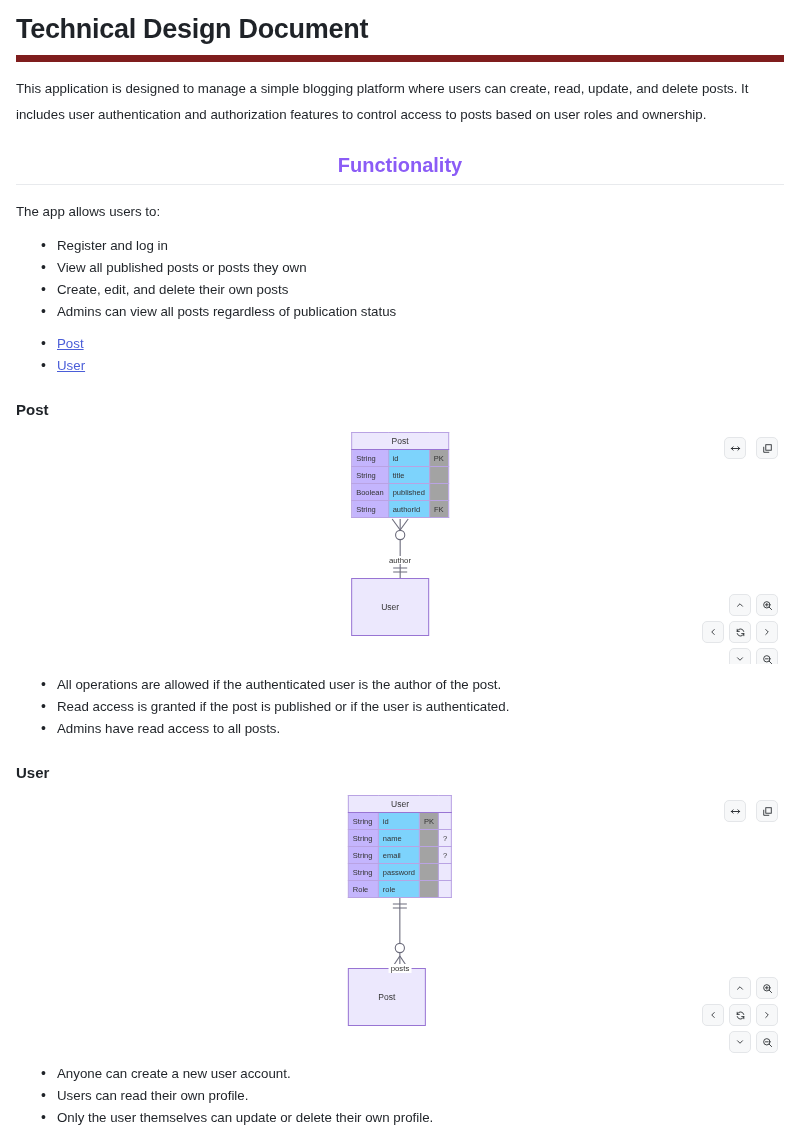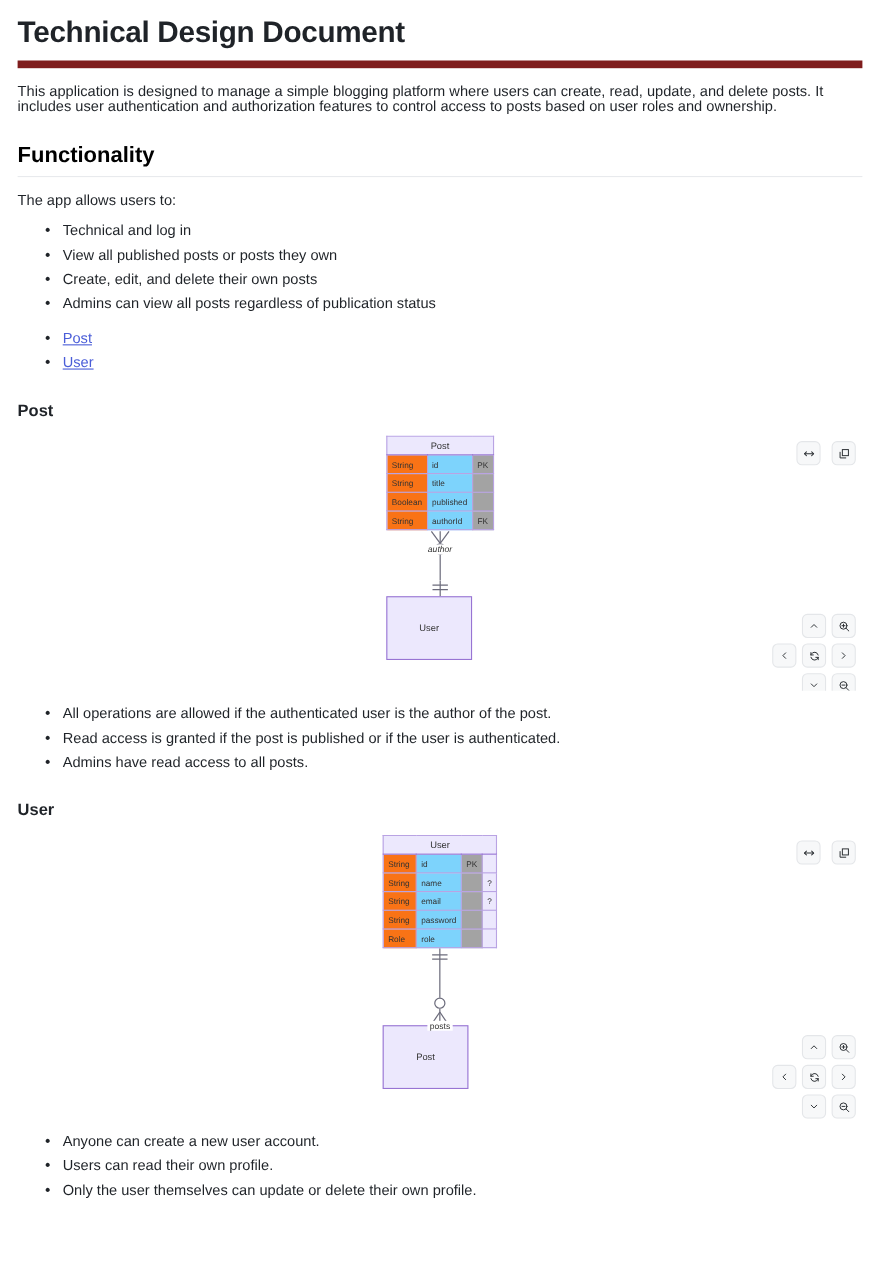--- a/index.html
+++ b/index.html
@@ -20,31 +20,32 @@
     padding-bottom: 10px;
     border-bottom: 7px solid #7f1d1d;
     color: #1f2328;
   }
   h2.section-title {
     font-size: 20px;
     font-weight: bold;
     margin: 26px 0 0 0;
     padding-bottom: 7px;
     border-bottom: 1px solid #e8eaed;
-    color: #000000;
+    color: #8b5cf6;
+    text-align: center;
   }
   h3.model-title {
     font-size: 15px;
     font-weight: bold;
     margin: 24px 0 0 0;
     color: #1f2328;
   }
   p.para {
     font-size: 13.3px;
-    line-height: 14px;
+    line-height: 26px;
     margin: 14px 0 0 0;
     color: #1f2328;
   }
   ul.bullets {
     margin: 10px 0 0 0;
     padding-left: 41px;
     list-style: none;
   }
   ul.bullets li {
     font-size: 13.3px;
@@ -100,21 +101,21 @@
     color: #333333;
     border-bottom: 1.4px solid #9874d3;
     font-weight: normal;
   }
   .entity td {
     border: 1.1px solid #b9a3e3;
     padding: 2px 4px;
     height: 17px;
     white-space: nowrap;
   }
-  .entity td.c-type { background: #f97316; min-width: 30px; }
+  .entity td.c-type { background: #c4b5fd; min-width: 30px; }
   .entity td.c-name { background: #7dd3fc; min-width: 40px; }
   .entity td.c-key  { background: #a3a3a3; min-width: 14px; text-align: center; }
   .entity td.c-cmt  { background: #ece8fd; min-width: 9px; text-align: center; }
 
   .entity-collapsed {
     width: 78px;
     height: 58px;
     border: 1.4px solid #9874d3;
     background: #ece8fd;
     display: flex;
@@ -169,21 +170,21 @@
 
   <h1 class="doc-title">Technical Design Document</h1>
 
   <p class="para">This application is designed to manage a simple blogging platform where users can create, read, update, and delete posts. It includes user authentication and authorization features to control access to posts based on user roles and ownership.</p>
 
   <h2 class="section-title">Functionality</h2>
 
   <p class="para">The app allows users to:</p>
 
   <ul class="bullets">
-    <li>Technical and log in</li>
+    <li>Register and log in</li>
     <li>View all published posts or posts they own</li>
     <li>Create, edit, and delete their own posts</li>
     <li>Admins can view all posts regardless of publication status</li>
   </ul>
 
 
   <ul class="bullets">
     <li><a class="model-link" href="#">Post</a></li>
     <li><a class="model-link" href="#">User</a></li>
   </ul>
@@ -225,21 +226,21 @@
         <div style="position:relative;height:46px;">
           <svg width="96" height="46" style="position:absolute;left:50%;transform:translateX(-50%);top:0;">
             <g stroke="#6b6b7b" stroke-width="1.1" fill="none">
               <path d="M40 1 L48 12"></path>
               <path d="M56 1 L48 12"></path>
               <path d="M48 1 L48 12"></path>
               <circle cx="48" cy="17" r="4.6" fill="#ffffff"></circle>
               <path d="M48 22 L48 46"></path>
             </g>
           </svg>
-          <div class="rel-label" style="position:absolute;left:50%;transform:translateX(-50%);top:13px;font-style:italic;">author</div>
+          <div class="rel-label" style="position:absolute;left:50%;transform:translateX(-50%);top:38px;">author</div>
         </div>
 
         <div style="position:relative;height:14px;">
           <svg width="96" height="14" style="position:absolute;left:50%;transform:translateX(-50%);top:0;">
             <g stroke="#6b6b7b" stroke-width="1.1" fill="none">
               <path d="M48 0 L48 14"></path>
               <path d="M41 4 L55 4"></path>
               <path d="M41 8 L55 8"></path>
             </g>
           </svg>

